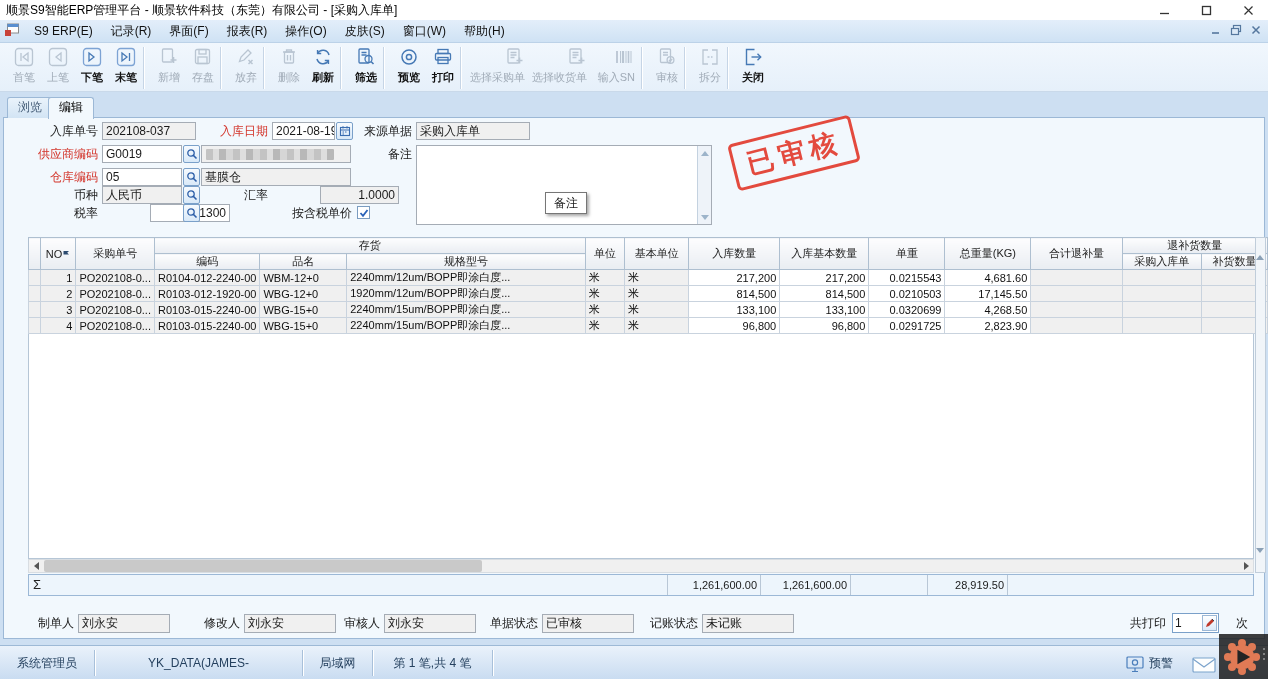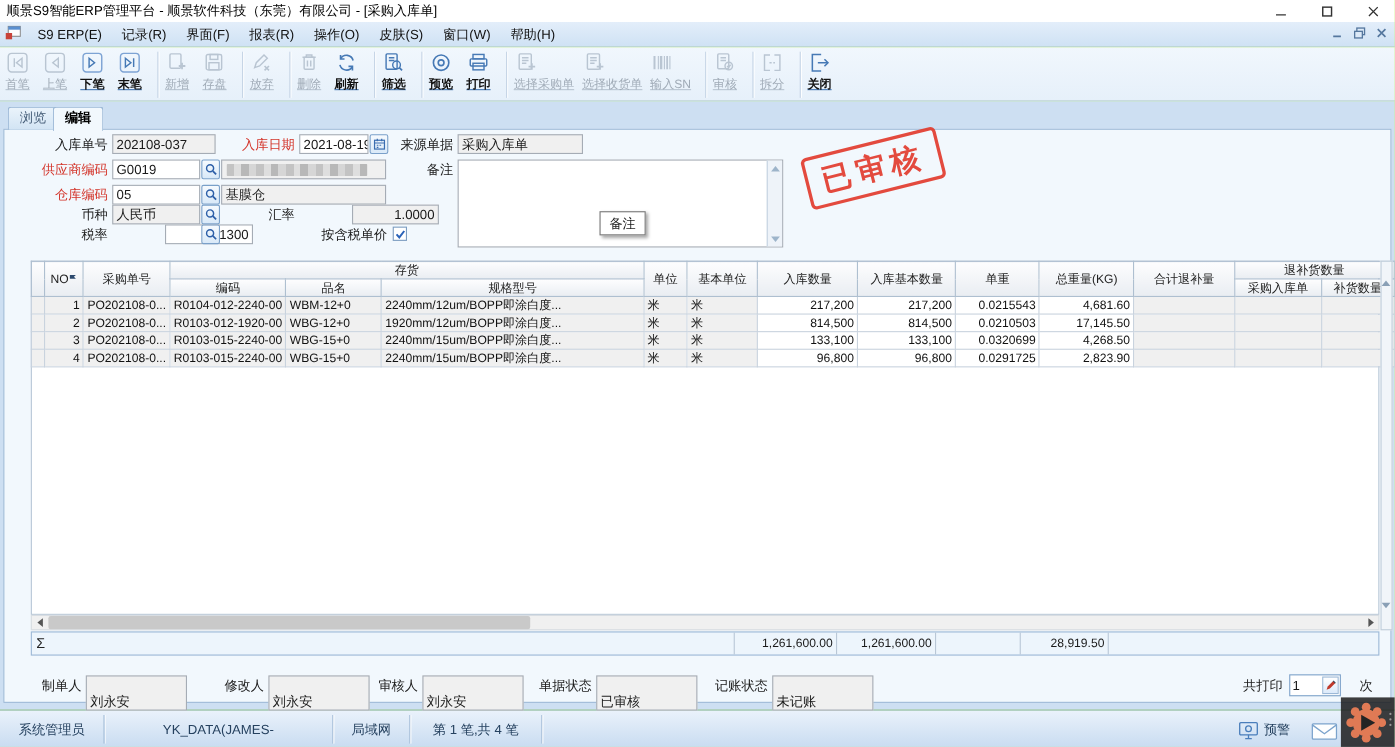--- a/index.html
+++ b/index.html
@@ -19,37 +19,37 @@
              display:flex; align-items:center; font-size:12px; }
   .menubar .app-ico { margin:0 6px 0 5px; }
   .menu-item { padding:0 9px; line-height:22px; color:#111; }
   .mdi { position:absolute; right:6px; top:4px; display:flex; gap:8px; }
   .mdi svg { stroke:#55779e; }
 
   
   .toolbar { position:absolute; left:0; top:43px; width:1268px; height:49px;
              background:linear-gradient(#f1f7fd,#e6f0fa); border-bottom:1px solid #c9d9ea;
              display:flex; align-items:flex-start; padding:3px 0 0 3px; }
-  .tb { display:flex; flex-direction:column; align-items:flex-start; min-width:34px; padding:0 2px;text-decoration:underline; }
+  .tb { display:flex; flex-direction:column; align-items:flex-end; min-width:34px; padding:0 2px; }
   .tb .ic { width:22px; height:22px; }
   .tb-lbl { font-size:11px; line-height:14px; margin-top:2px; white-space:nowrap; }
   .tb.on  { color:#4679b5; }
   .tb.on .tb-lbl  { color:#111; font-weight:bold; }
   .tb.off { color:#b9c5d2; }
   .tb.off .tb-lbl { color:#a0abb7; font-weight:normal; }
   .tb-sep { width:1px; height:42px; background:#c6d5e6; margin:1px 4px 0 4px; box-shadow:1px 0 0 #ffffff; }
 
   
   .workspace { position:absolute; left:0; top:92px; width:1268px; height:553px; background:#cddff2; }
   .panel { position:absolute; left:3px; top:117px; width:1262px; height:522px;
            background:#f2f8fd; border:1px solid #9cb8d6; }
   .tab { position:absolute; top:97px; height:21px; line-height:19px; font-size:12px; padding:0 10px;
          border:1px solid #9cb8d6; border-bottom:none; border-radius:3px 3px 0 0;
          background:linear-gradient(#eaf3fb,#d2e4f4); color:#445c77; z-index:2; }
-  .tab.active { background:#f2f8fd; color:#000; font-weight:bold; height:22px; z-index:4; }
+  .tab.active { background:#f2f8fd; color:#000; font-weight:normal; height:22px; z-index:4; }
 
   
   .lbl { position:absolute; height:18px; line-height:18px; font-size:12px; color:#1a1a1a; text-align:right; z-index:3; }
   .lbl.req { color:#d3342a; }
   .inp { position:absolute; height:18px; border:1px solid #a5acb5; background:#fff; font-size:12px;
          line-height:16px; padding:0 3px; z-index:3; white-space:nowrap; overflow:hidden; }
   .inp.ro { background:#f0f0f0; }
   .inp.num { text-align:right;margin-left:48px; }
   .mini-btn { position:absolute; width:17px; height:18px; border:1px solid #7aa0c9; border-radius:2px;
               background:linear-gradient(#f6fafe,#d9e9f8); display:flex; align-items:center; justify-content:center; z-index:3; }
@@ -94,21 +94,21 @@
 
   .sumrow { position:absolute; left:28px; top:574px; width:1226px; height:22px; background:#edf5fc;
             border:1px solid #9cb8d6; z-index:3; font-size:11px; }
   .sum-sym { position:absolute; left:4px; top:2px; font-size:13px; color:#222; }
   .sum-cell { position:absolute; top:0; height:20px; line-height:20px; text-align:right; padding-right:3px;
               border-left:1px solid #b9c7d6; }
 
   
   .f-lbl { position:absolute; top:614px; height:19px; line-height:19px; font-size:12px; text-align:right; z-index:3; }
   .f-box { position:absolute; top:614px; height:19px; border:1px solid #a5acb5; background:#f0f0f0;
-           font-size:12px; line-height:17px; padding:15px 3px; z-index:3; }
+           font-size:12px; line-height:17px; padding:0 3px; z-index:3; }
   .print-box { position:absolute; left:1172px; top:613px; width:47px; height:20px; background:#fff;
                border:1px solid #7aa0c9; z-index:3; font-size:12px; line-height:18px; padding:0 2px; }
   .print-btn { position:absolute; right:1px; top:1px; width:15px; height:16px; border:1px solid #9cb8d6;
                background:linear-gradient(#fff,#dceafa); display:flex; align-items:center; justify-content:center; }
 
   
   .statusbar { position:absolute; left:0; top:645px; width:1268px; height:34px;
                background:linear-gradient(#eaf2fb,#c9dcf1); border-top:1px solid #9db9d6; font-size:12px; color:#25415f; }
   .sb-seg { position:absolute; top:4px; height:26px; line-height:26px; text-align:center;
             border-right:1px solid #a8c0da; box-shadow:1px 0 0 #ffffff; }

